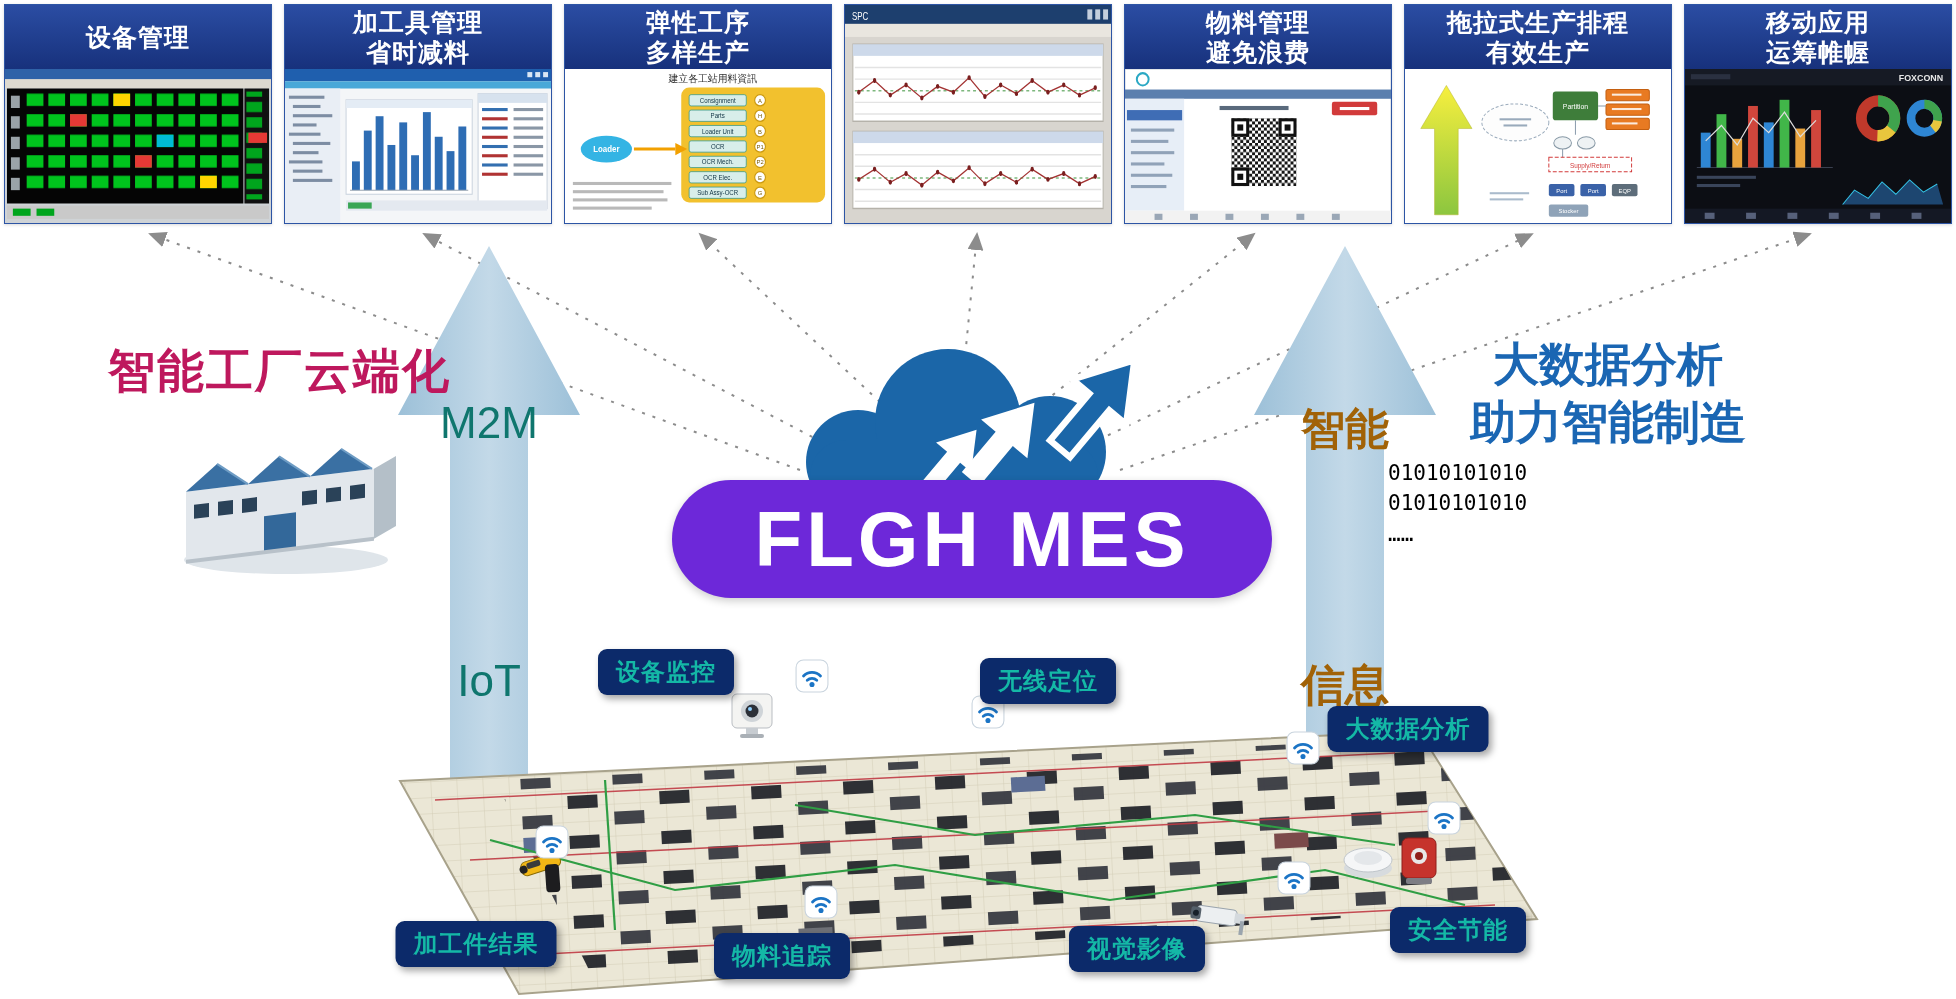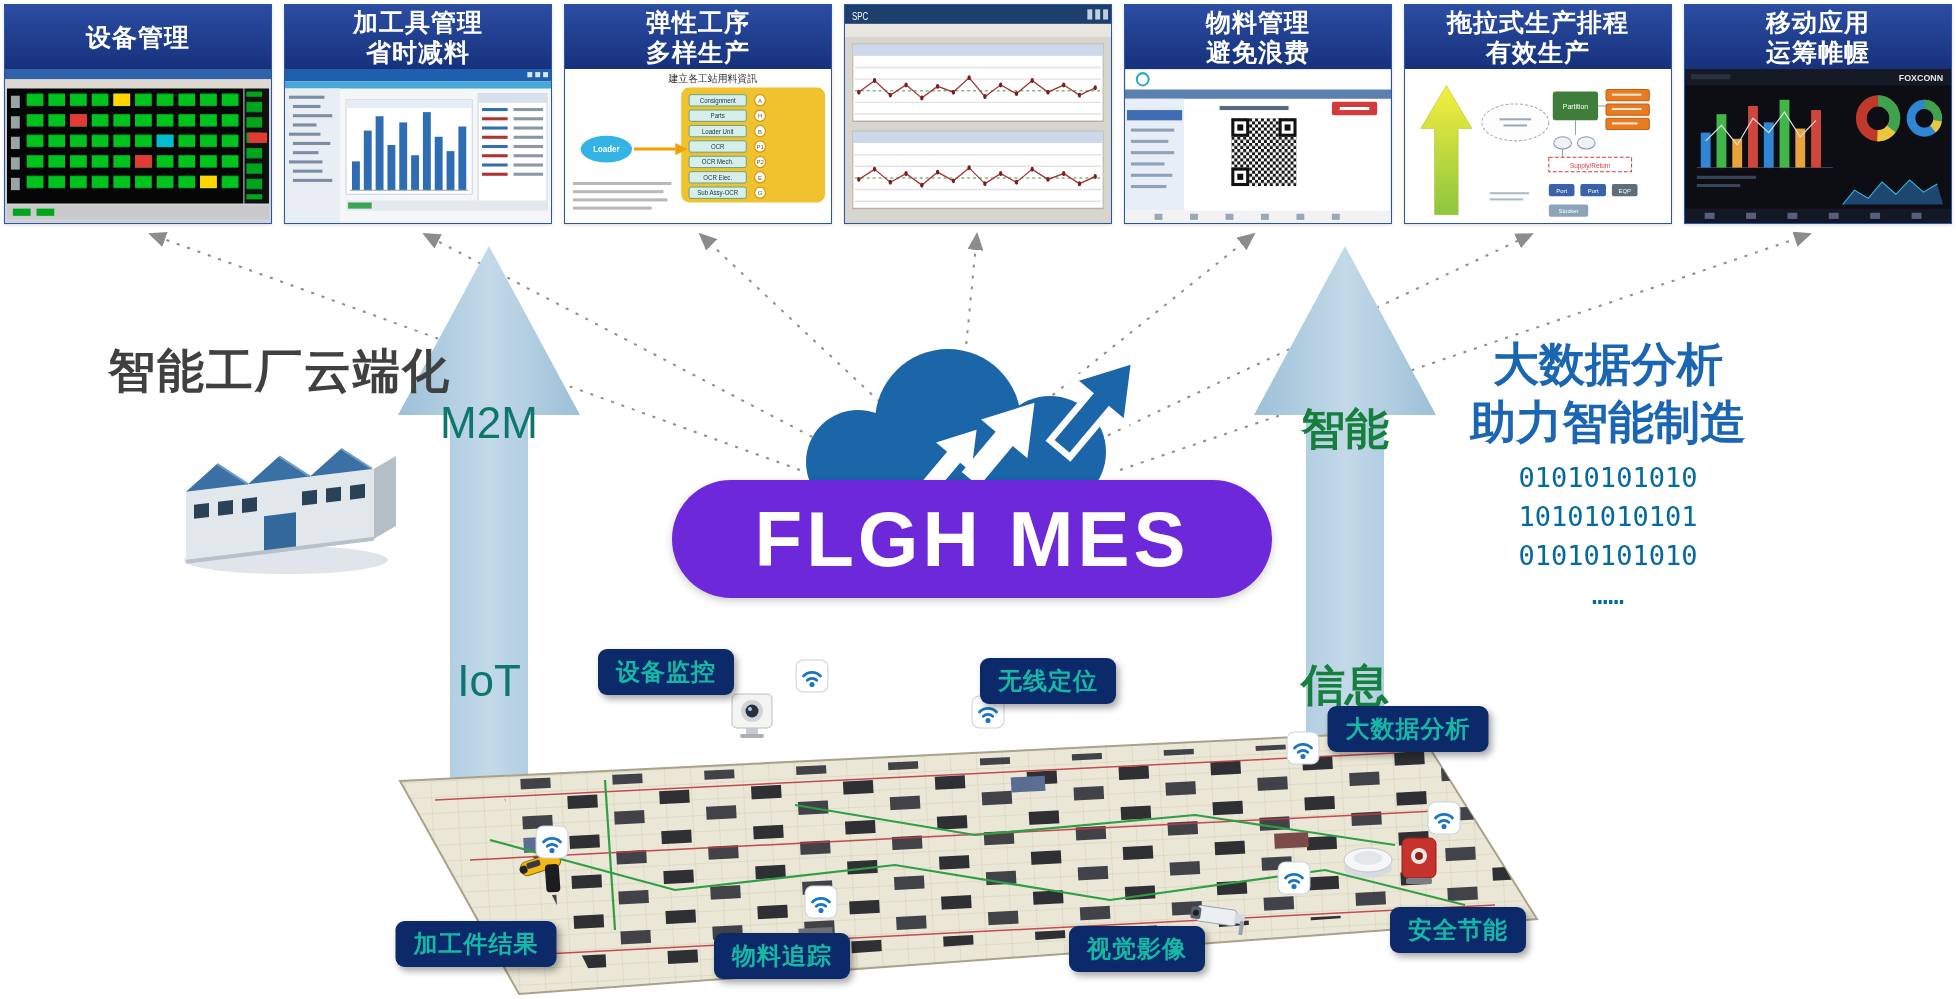--- a/index.html
+++ b/index.html
@@ -7,28 +7,28 @@
   .layer{position:absolute;inset:0;pointer-events:none;}
 
   
   .cards{position:absolute;left:4px;top:4px;width:1948px;display:grid;grid-template-columns:repeat(7,1fr);gap:12px;z-index:7;}
   .card{height:220px;background:#fff;border:1px solid #2d55a5;display:flex;flex-direction:column;box-sizing:border-box;box-shadow:0 1px 3px rgba(0,0,0,.15);}
   .card-header{flex:0 0 64px;background:linear-gradient(180deg,#2b4da3 0%,#17317c 100%);color:#fff;display:flex;flex-direction:column;align-items:center;justify-content:center;font-size:25px;font-weight:700;letter-spacing:1px;line-height:1.22;}
   .card-shot{flex:1;overflow:hidden;background:#c2410c;}
   .card-shot svg{display:block;width:100%;height:100%;}
 
   
-  .headline-left{position:absolute;left:108px;top:340px;font-size:47px;font-weight:800;color:#404040;letter-spacing:2px;z-index:4;}
+  .headline-left{position:absolute;left:108px;top:340px;font-size:47px;font-weight:800;color:#be185d;letter-spacing:2px;z-index:4;}
   .factory-illo{position:absolute;left:168px;top:402px;width:238px;height:175px;z-index:4;}
   .headline-right{position:absolute;left:1388px;top:336px;width:440px;text-align:center;font-size:46px;font-weight:800;color:#1a66b3;line-height:1.25;z-index:4;}
-  .binary{position:absolute;left:1388px;top:458px;width:440px;text-align:center;font-size:27px;color:#0369a1;line-height:1.45;z-index:4;font-family:"DejaVu Sans Mono","Liberation Mono",monospace;}
+  .binary{position:absolute;left:1388px;top:458px;width:440px;text-align:left;font-size:21px;color:#000000;line-height:1.45;z-index:4;font-family:"DejaVu Sans Mono","Liberation Mono",monospace;}
 
   
   .pillar-label{position:absolute;z-index:4;font-size:44px;color:#0f766e;text-align:center;width:200px;transform:translateX(-50%);}
-  .pillar-label.cjk{font-weight:700;color:#15803d;}
+  .pillar-label.cjk{font-weight:700;color:#a16207;}
 
   
   .cloud-wrap{position:absolute;left:758px;top:300px;width:430px;height:235px;z-index:5;}
   .banner{position:absolute;left:672px;top:480px;width:600px;height:118px;background:#6d28d9;border-radius:60px;display:flex;align-items:center;justify-content:center;z-index:6;box-shadow:0 3px 8px rgba(0,0,0,.2);}
   .banner span{color:#fff;font-size:78px;font-weight:800;letter-spacing:4px;}
 
   
   .map-wrap{position:absolute;left:375px;top:720px;width:1180px;height:279px;z-index:5;}
 
   
@@ -473,21 +473,20 @@
       <rect x="18" y="138" width="188" height="4" fill="#b8c1c9"></rect>
     </g>
   </svg>
 
   <div class="headline-right">
     <div>大数据分析</div>
     <div>助力智能制造</div>
   </div>
   <div class="binary">
     <div>01010101010</div>
-    <div>10101010101</div>
     <div>01010101010</div>
     <div>……</div>
   </div>
 
   <div class="pillar-label" style="left:489px;top:398px">M2M</div>
   <div class="pillar-label" style="left:489px;top:656px">IoT</div>
   <div class="pillar-label cjk" style="left:1345px;top:400px">智能</div>
   <div class="pillar-label cjk" style="left:1345px;top:656px">信息</div>
 
   <svg class="cloud-wrap" viewBox="0 0 430 235">

